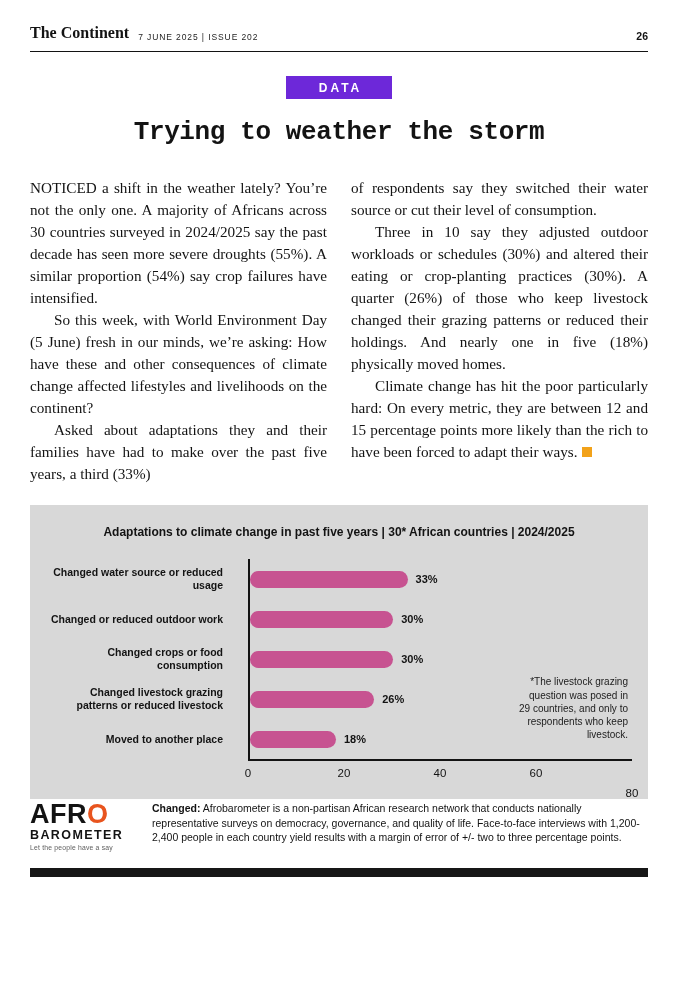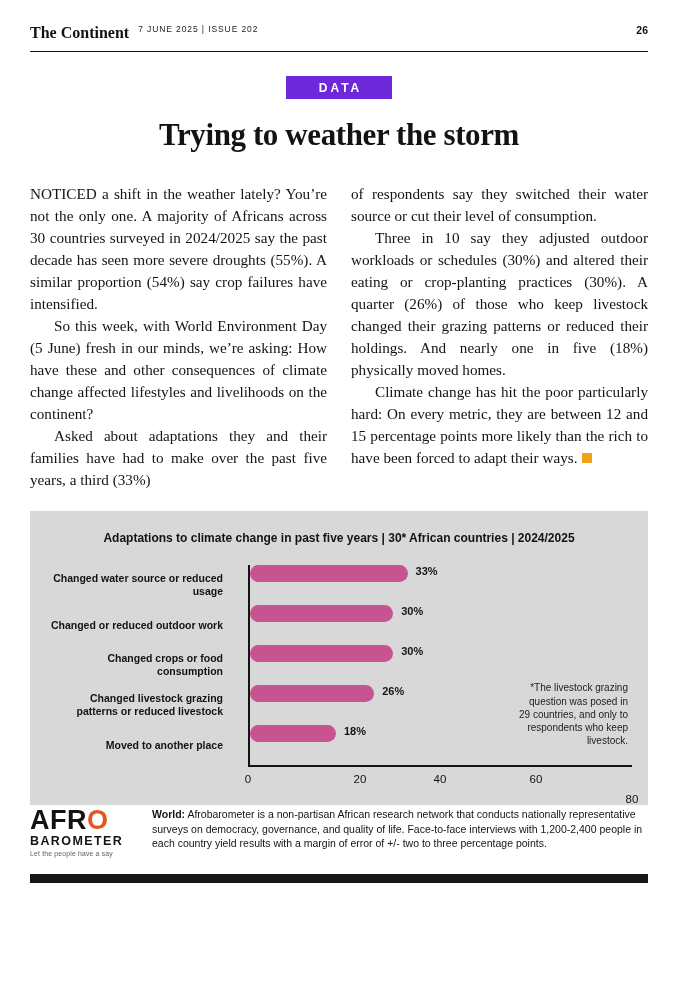--- a/index.html
+++ b/index.html
@@ -9,41 +9,41 @@
     background:#ffffff;
     color:#131313;
     font-family:"Liberation Serif", serif;
     position:relative;
     overflow:hidden;
   }
   .page { padding:24px 30px 0 30px; }
 
   
   .masthead-row {
-    display:flex; align-items:flex-start;
+    display:flex; align-items:flex-end;
     border-bottom:1.5px solid #131313;
     padding-bottom:9px;
   }
   .masthead { font-weight:700; font-size:16px; font-family:"Liberation Serif", serif; }
   .issue { font-family:"Liberation Sans", sans-serif; font-size:8.5px; letter-spacing:0.9px; margin-left:9px; color:#242424; }
   .pagenum { margin-left:auto; font-family:"Liberation Sans", sans-serif; font-weight:700; font-size:10.5px; }
 
   
   .badge-wrap { text-align:center; margin-top:24px; }
   .badge {
     display:inline-block; background:#6d28d9; color:#ffffff;
     font-family:"Liberation Sans", sans-serif; font-weight:700;
     font-size:12px; letter-spacing:3px; padding:5px 30px 4px 33px;
   }
 
   
   .title {
     text-align:center;
-    font-family:Liberation Serif, serif;
-    font-weight:800; font-size:31px; letter-spacing:-0.4px;
+    font-family:Liberation Mono, monospace;
+    font-weight:800; font-size:26px; letter-spacing:-0.4px;
     margin:18px 0 0 0;
   }
 
   
   .columns { display:flex; gap:24px; margin-top:30px; }
   .col { flex:1; font-size:15.2px; line-height:1.45; text-align:justify; }
   .col p { margin:0; }
   .col p.indent { text-indent:24px; }
   .end-mark {
     display:inline-block; width:10px; height:10px;
@@ -58,21 +58,21 @@
   }
   .chart-title { font-weight:700; font-size:12px; text-align:center; margin:2px 0 20px 0; }
   .chart-body { display:flex; position:relative; }
   .labels-col { width:202px; flex:none; }
   .bar-label {
     height:40px; display:flex; align-items:center; justify-content:flex-end;
     text-align:right; font-size:10.5px; font-weight:700;
     padding-right:25px; line-height:1.3;
   }
   .plot-col { flex:1; position:relative; border-left:2px solid #131313; border-bottom:2px solid #131313; }
-  .bar-row { height:40px; display:flex; align-items:flex-start; }
+  .bar-row { height:40px; display:flex; align-items:center; }
   .bar { height:17px; border-radius:9px; }
   .bar-value { font-size:11px; font-weight:700; margin-left:8px; }
   .chart-note {
     position:absolute; right:4px; top:116px; width:110px;
     text-align:right; font-size:10px; line-height:1.32; color:#1c1c1c;
   }
   .ticks { position:relative; margin-left:202px; height:20px; margin-top:6px; font-size:11.5px; }
   .tick { position:absolute; transform:translateX(-50%); top:0; }
 
   
@@ -146,33 +146,33 @@
           </div>
           <div class="bar-row">
             <div class="bar" style="width: 22.5%; background: rgb(199, 83, 145);"></div>
             <div class="bar-value">18%</div>
           </div>
         </div>
       <div class="chart-note">*The livestock grazing question was posed in 29 countries, and only to respondents who keep livestock.</div>
     </div>
     <div class="ticks" id="axis-ticks">
         <span class="tick" style="left: 0%;">0</span>
-        <span class="tick" style="left: 25%; margin-left: 16px;">20</span>
+        <span class="tick" style="left: 25%;">20</span>
         <span class="tick" style="left: 50%;">40</span>
         <span class="tick" style="left: 75%;">60</span>
         <span class="tick" style="left: 100%; margin-top: 20px;">80</span>
       </div>
   </div>
 
   <div class="footer">
     <div class="logo">
       <div class="logo-afro"><span>AFR</span><span class="logo-o">O</span></div>
       <div class="logo-barometer">BAROMETER</div>
       <div class="logo-tagline">Let the people have a say</div>
     </div>
     <div class="source">
-      <span class="src-label">World:</span><span> Afrobarometer is a non-partisan African research network that conducts nationally representative surveys on democracy, governance, and quality of life. Face-to-face interviews with 1,200-2,400 people in each country yield results with a margin of error of +/- two to three percentage points.</span>
+      <span class="src-label">Changed:</span><span> Afrobarometer is a non-partisan African research network that conducts nationally representative surveys on democracy, governance, and quality of life. Face-to-face interviews with 1,200-2,400 people in each country yield results with a margin of error of +/- two to three percentage points.</span>
     </div>
   </div>
 
   <div class="bottom-rule"></div>
 
 </div>
 
 </body></html>

